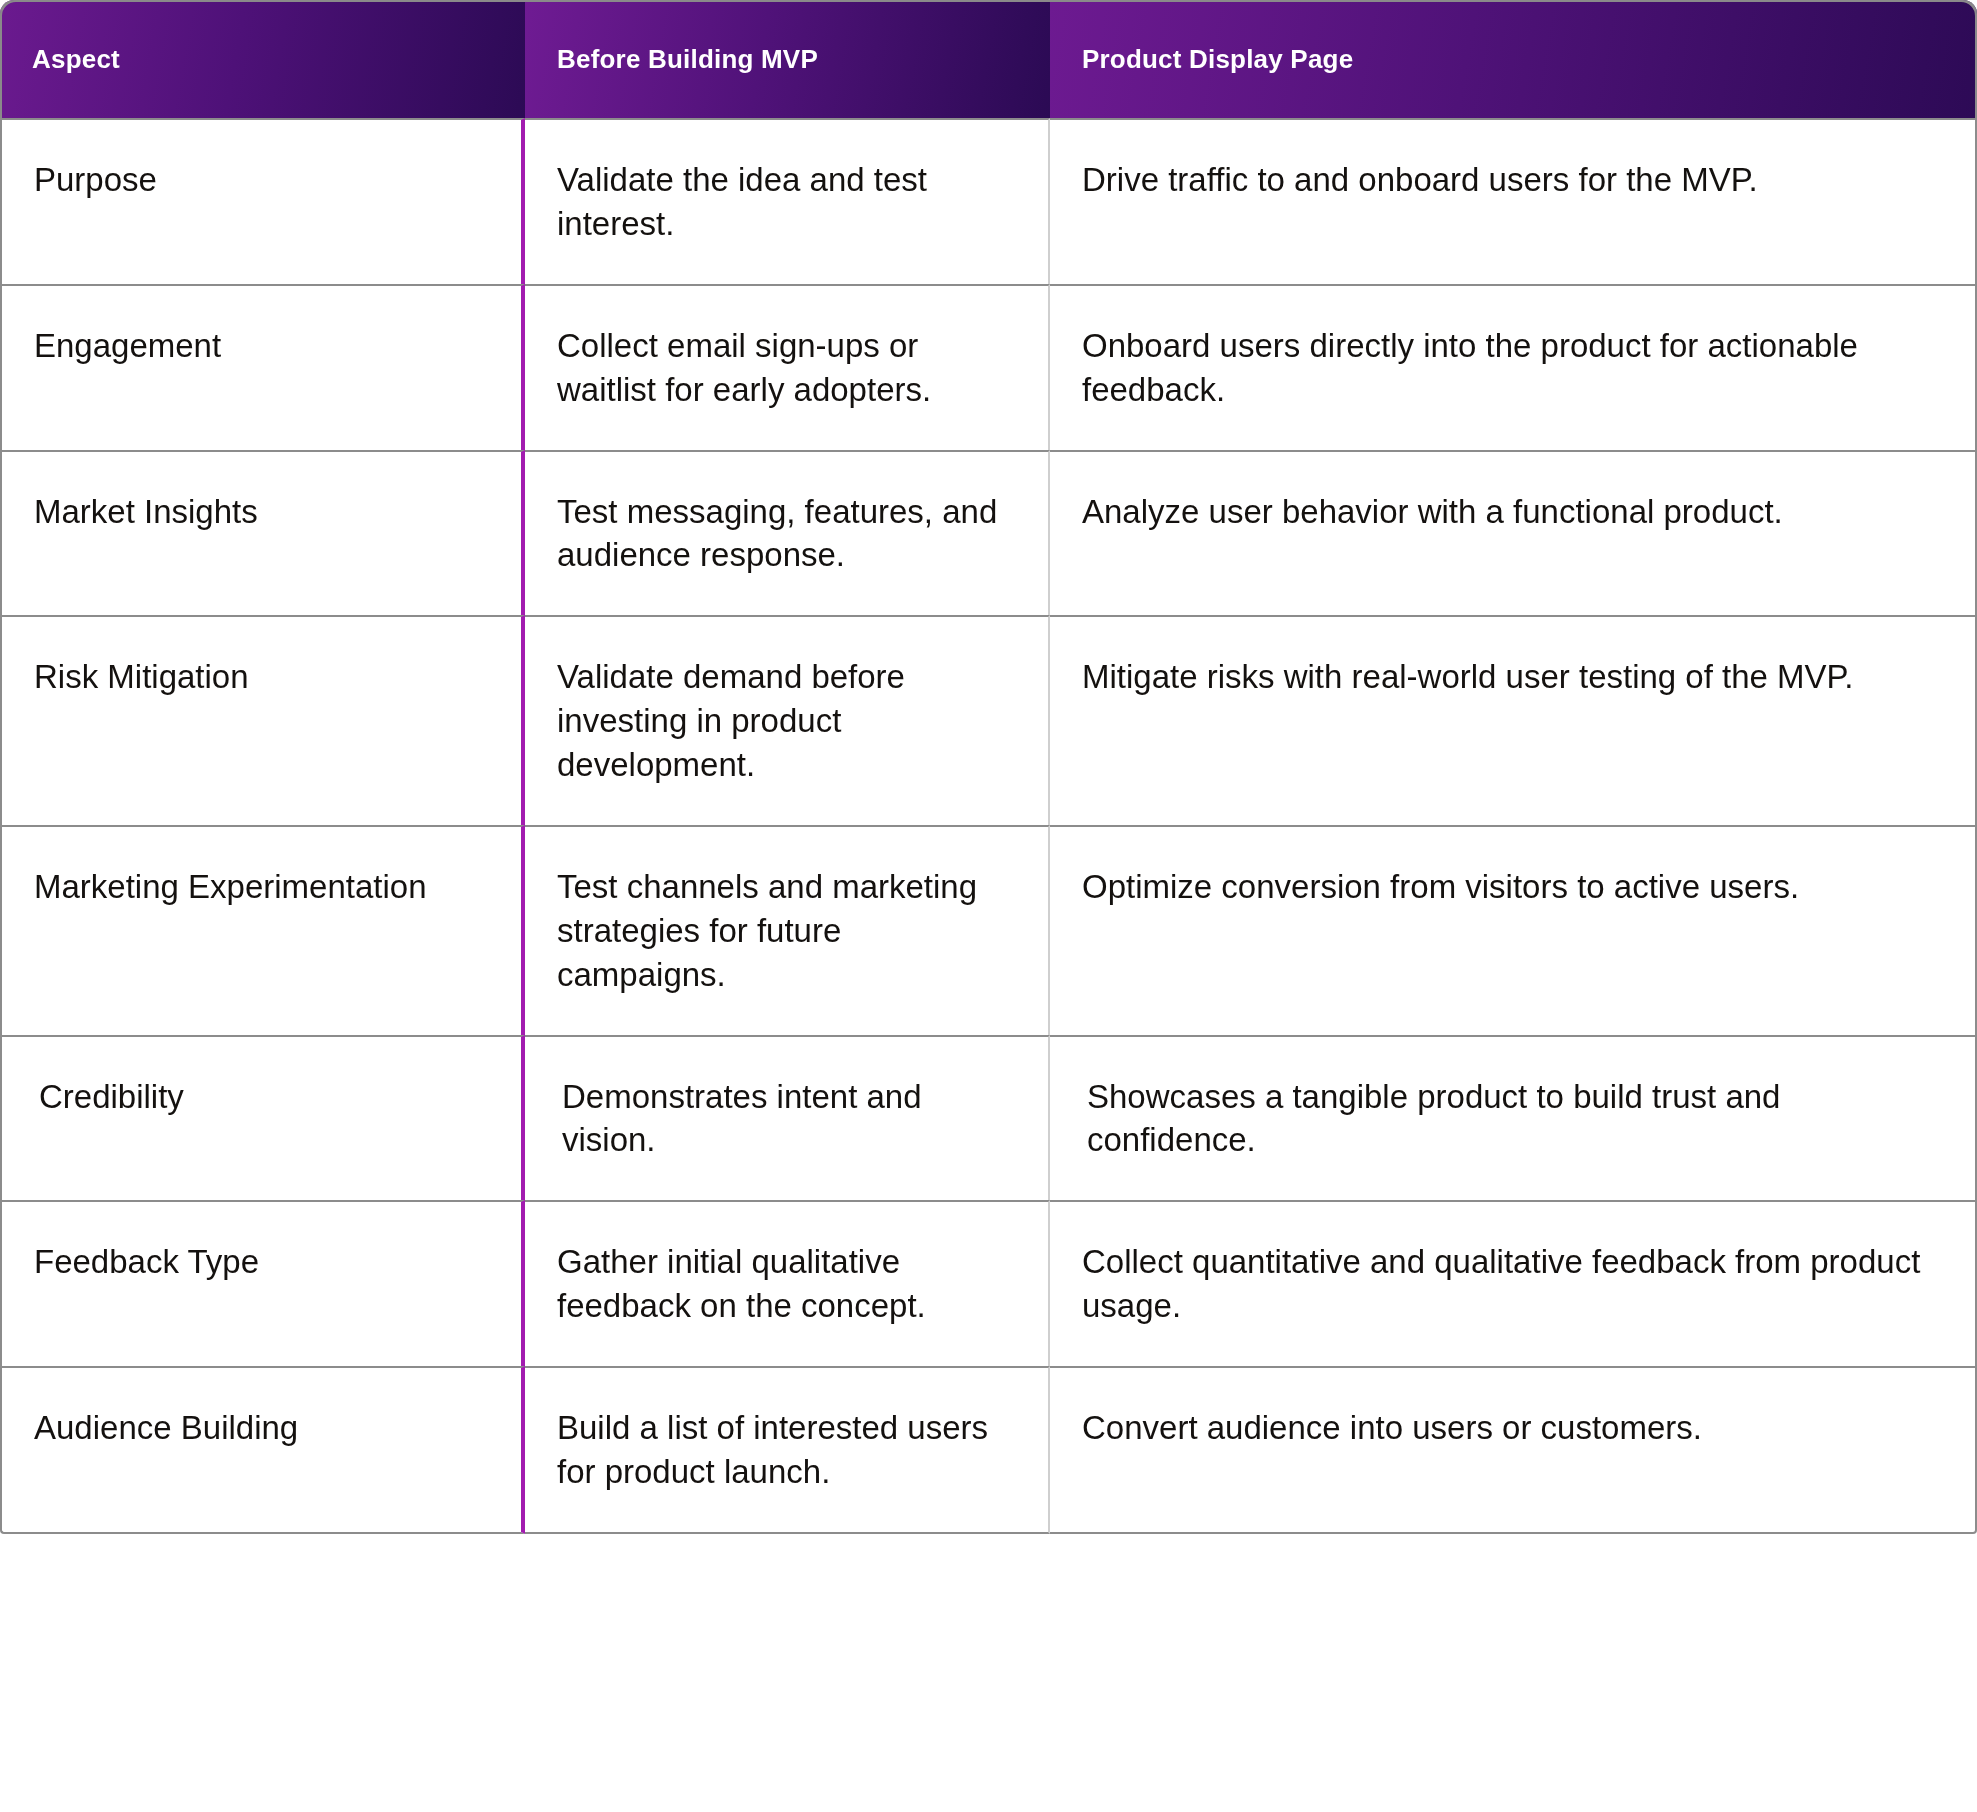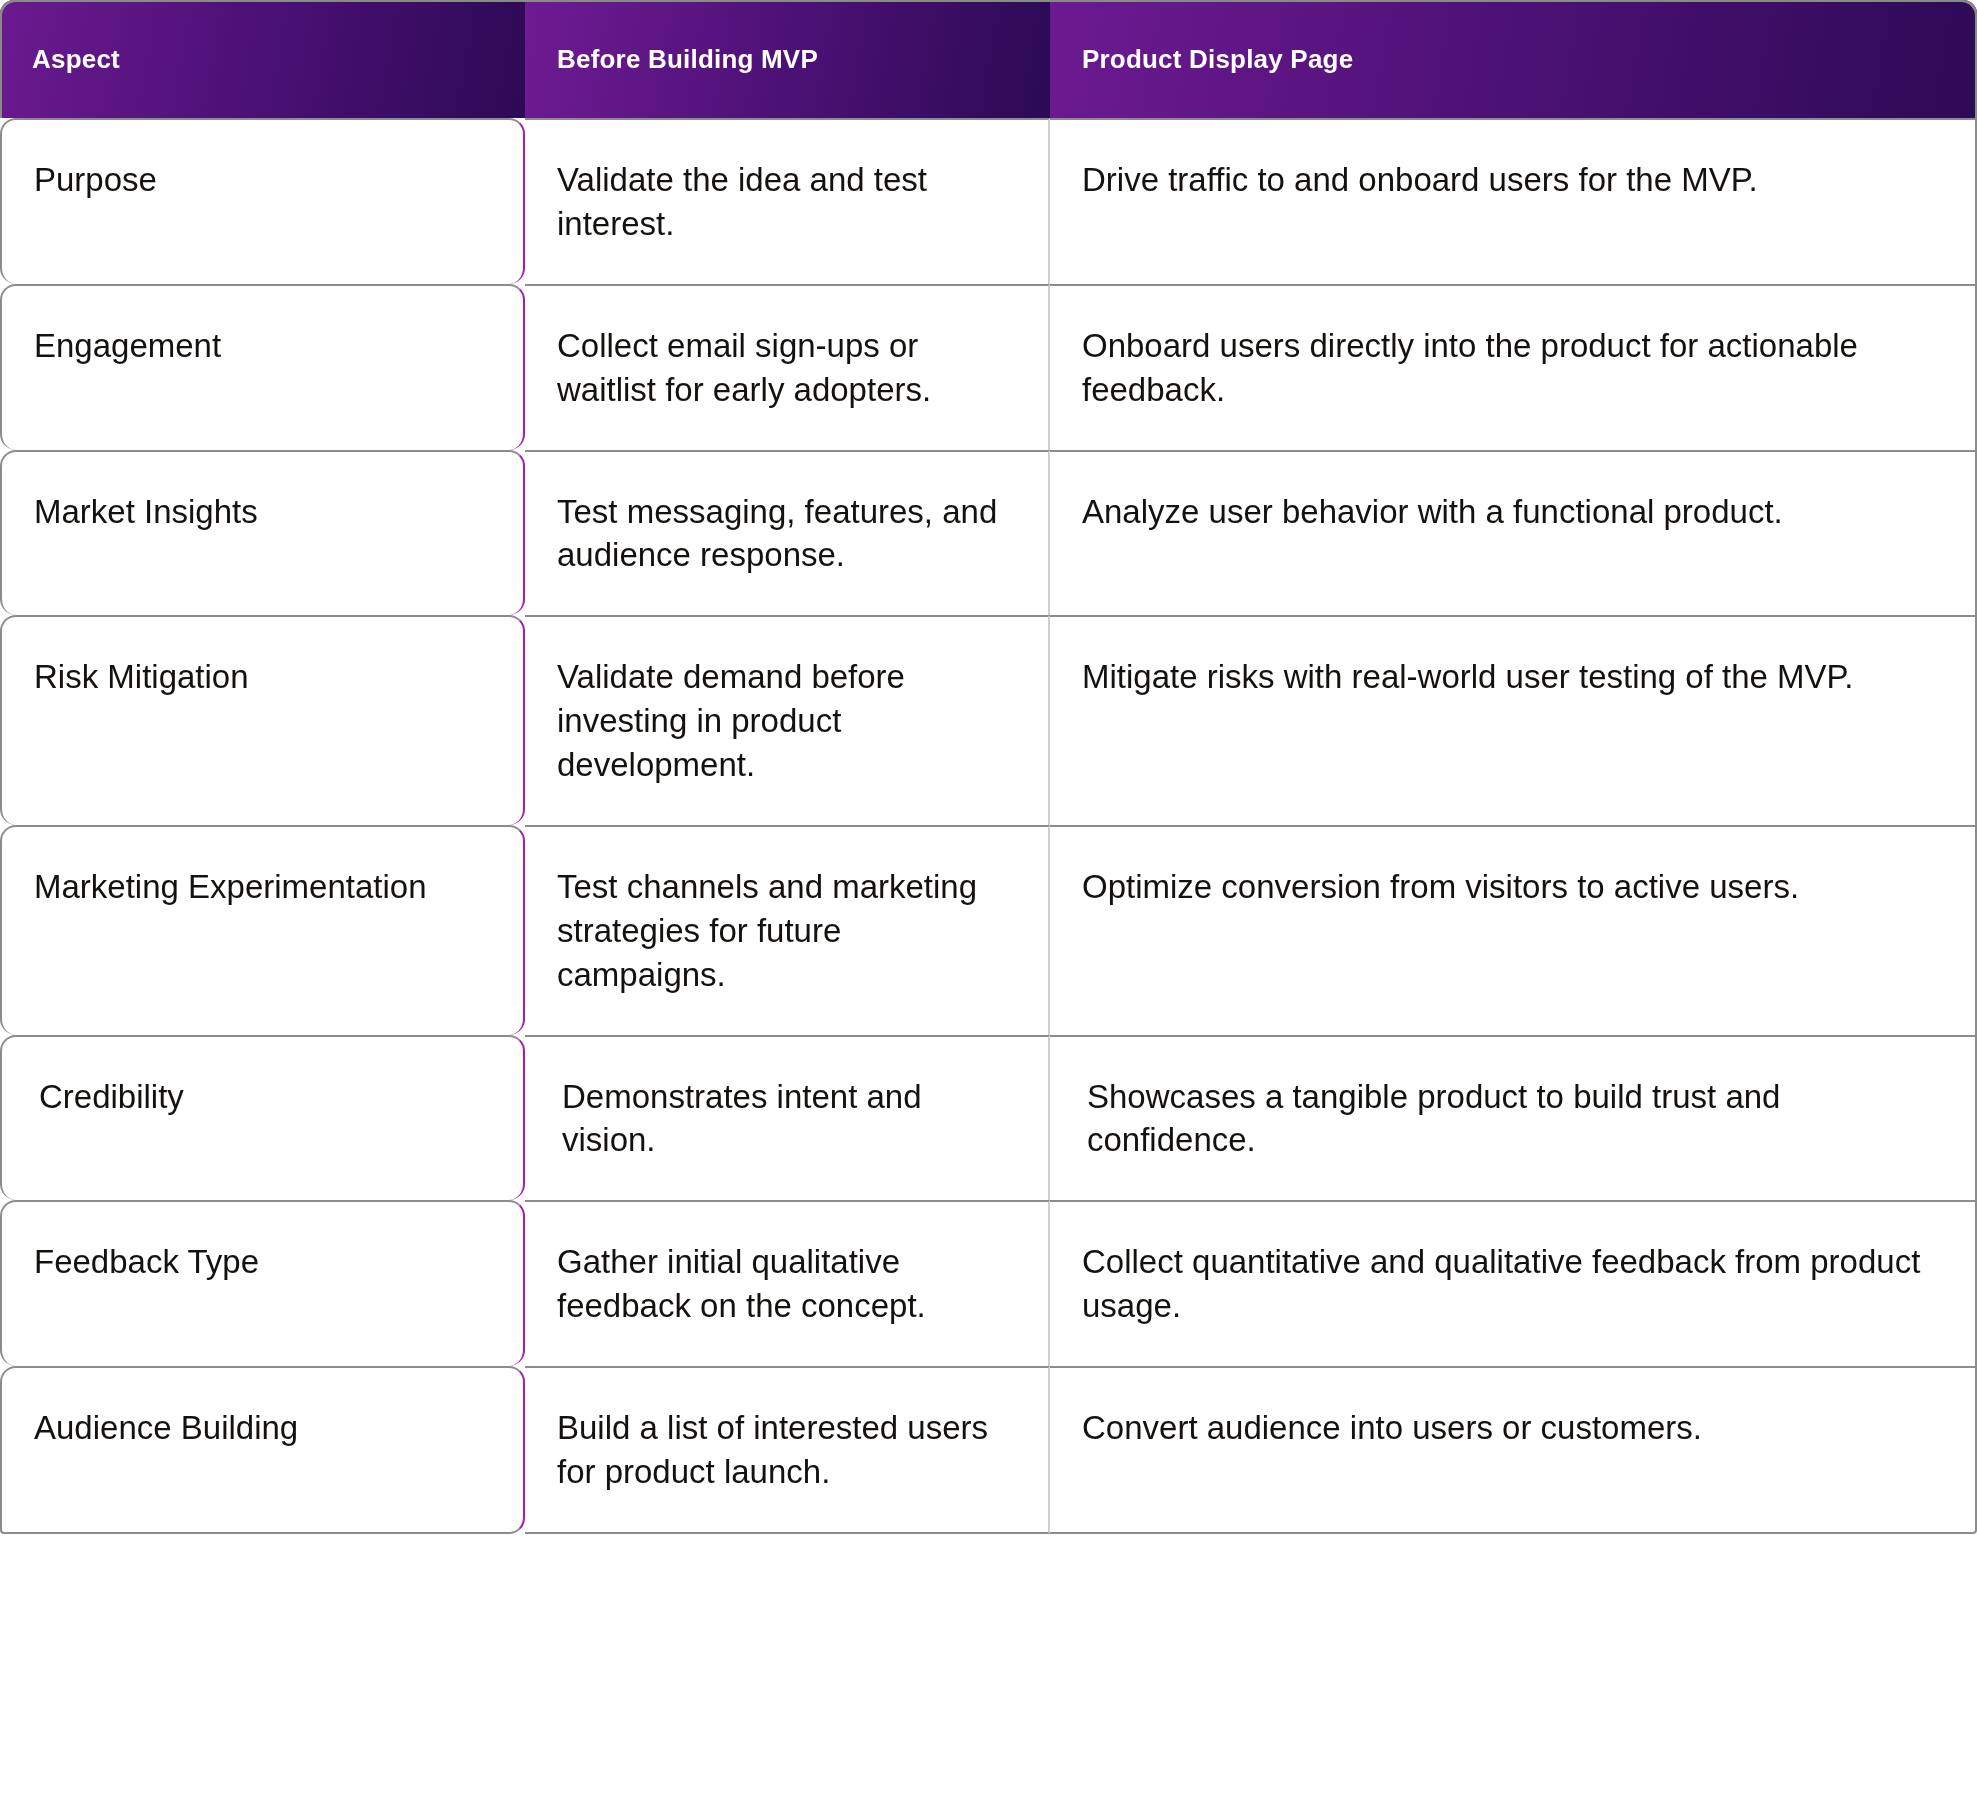--- a/index.html
+++ b/index.html
@@ -77,21 +77,21 @@
   tbody td.c-aspect { border-left: 2px solid #8c8c8c; }
   tbody td.c-pdp    { border-right: 2px solid #8c8c8c; }
 
   tbody tr:last-child td {
     border-bottom: 2px solid #8c8c8c;
   }
   tbody tr:last-child td.c-aspect { border-bottom-left-radius: 4px; }
   tbody tr:last-child td.c-pdp    { border-bottom-right-radius: 4px; }
 
   
-  tbody td.c-aspect { border-right: 2px solid #a21caf; border-radius: 16px; }
+  tbody td.c-aspect { border-right: 4px solid #a21caf; }
   tbody td.c-before { border-right: 2px solid #cfcfcf; }
 
   
   tr.row-purpose  td { height: 130px; }
   tr.row-engage   td { height: 133px; }
   tr.row-market   td { height: 133px; }
   tr.row-risk     td { height: 178px; }
   tr.row-mktexp   td { height: 178px; }
   tr.row-cred     td { height: 133px; padding-left: 37px; }
   tr.row-feedback td { height: 152px; }

